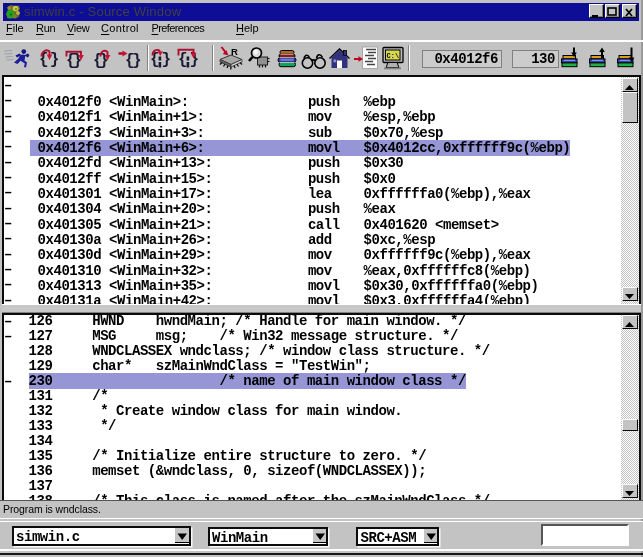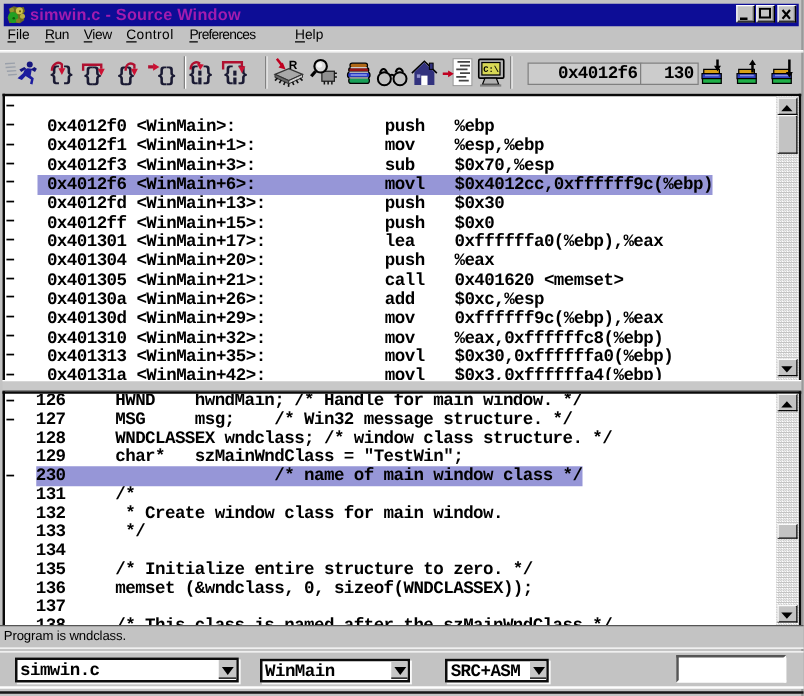--- a/index.html
+++ b/index.html
@@ -1,19 +1,19 @@
 <!DOCTYPE html>
 <html><head><meta charset="utf-8"><style>
 * { margin:0; padding:0; box-sizing:border-box; }
 html,body { width:643px; height:557px; overflow:hidden; }
 body { background:#c3c3c3; font-family:"Liberation Sans",sans-serif; position:relative; }
 .abs { position:absolute; }
 
 #titlebar { left:3px; top:3px; width:636px; height:18px; background:#0d0d96; }
-#title-text { left:24px; top:4px; color:#a21caf; font-weight:bold; font-size:13px; letter-spacing:0.2px; }
+#title-text { left:24px; top:4px; color:#404040; font-weight:normal; font-size:13px; letter-spacing:0.2px; }
 .tbtn { top:4px; width:15px; height:14px; background:#c3c3c3;
   border-top:1px solid #fff; border-left:1px solid #fff;
   border-right:1px solid #000; border-bottom:1px solid #000;
   box-shadow:inset -1px -1px 0 #808080; }
 
 .menu { top:22px; font-size:11px; color:#000; }
 .menu u { text-decoration-thickness:1px; text-underline-offset:1.5px; }
 
 #mgroove { left:0; top:40px; width:643px; height:2px; background:#808080; border-bottom:1px solid #fff; height:1px; margin:0; }
 #mgroove2 { left:0; top:41px; width:643px; height:1px; background:#ffffff; }
@@ -241,21 +241,21 @@
     <g stroke="#000" stroke-width="1">
       <rect x="2" y="8.5" width="12.5" height="3.4" fill="#d8a018"></rect>
       <rect x="0.5" y="11.9" width="15.5" height="4" fill="#3040c0"></rect>
       <rect x="1" y="15.9" width="15" height="3.8" fill="#20b048"></rect>
     </g>
     <rect x="3" y="12.8" width="11" height="1.2" fill="#8890e0"></rect>
     <line x1="14.5" y1="0.5" x2="14.5" y2="11" stroke="#000" stroke-width="2"></line>
     <path d="M14.5,15 L11.7,10.5 L17.3,10.5 Z" fill="#000"></path>
   </svg>
 
-<div class="abs panel-field" style="left:422px;width:92px;">0x4012f6</div>
+<div class="abs panel-field" style="left:422px;width:80px;">0x4012f6</div>
 <div class="abs panel-field" style="left:502px;width:47px;margin-left:10px;">130</div>
 
 <div class="abs pane" id="asmpane">
   <pre class="code abs" style="left:0px;top:1px;">–
 –
 –
 –
 –
 –
 –

